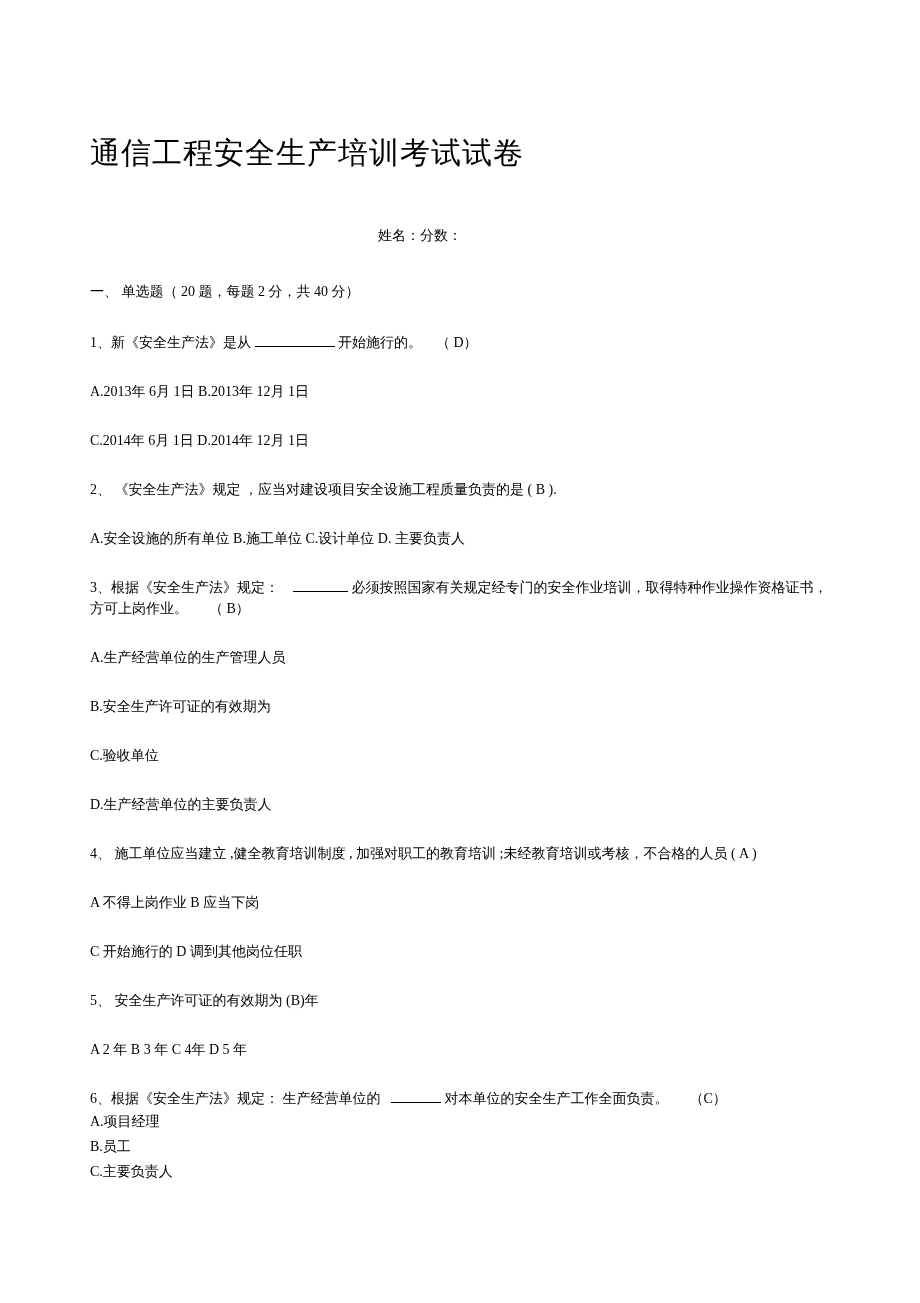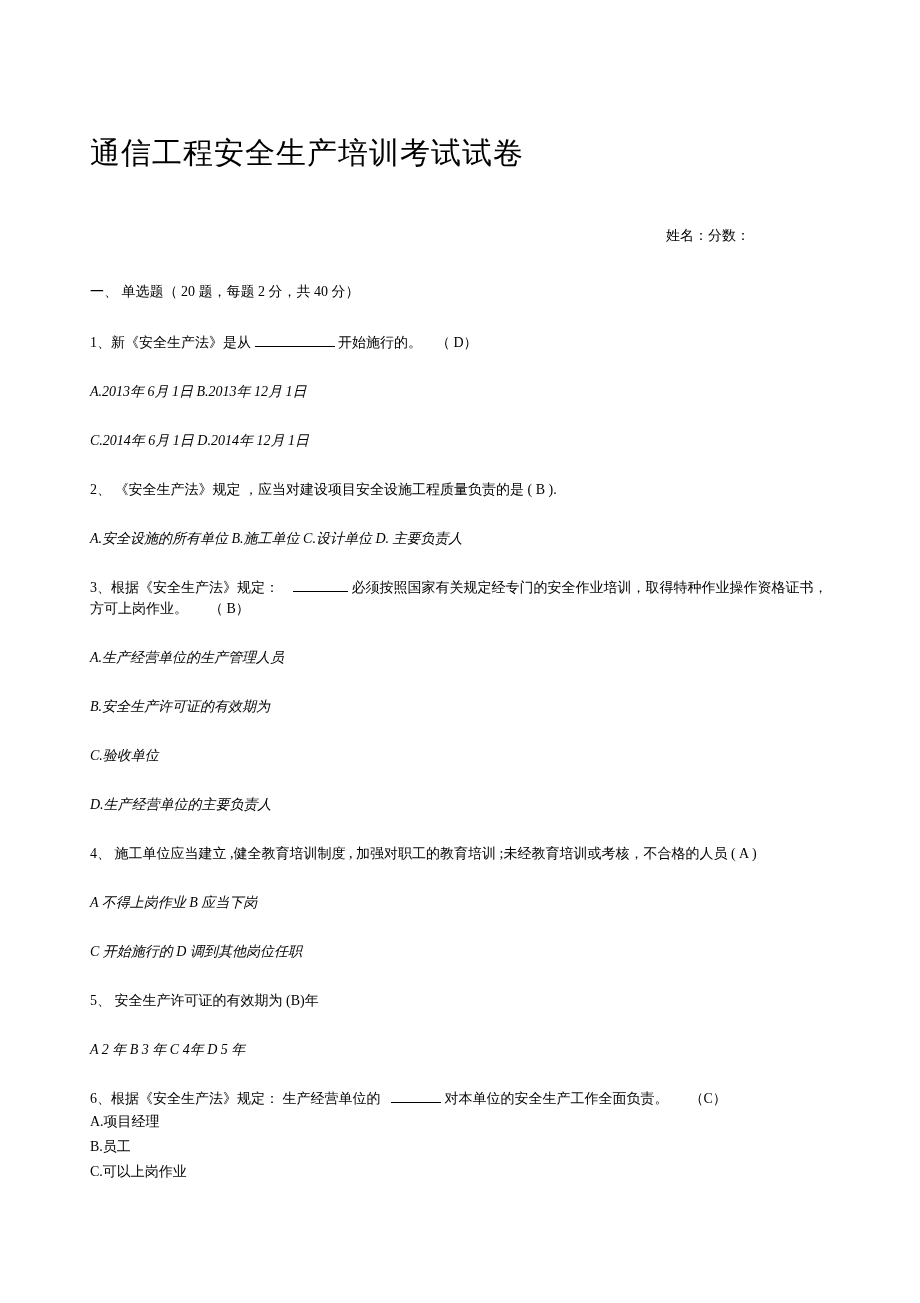--- a/index.html
+++ b/index.html
@@ -19,41 +19,40 @@
     }
     .title {
       text-align: left;
       font-size: 30px;
       font-weight: normal;
       margin-bottom: 50px;
       letter-spacing: 1px;
     }
     .header-row {
       display: flex;
-      justify-content: flex-end;
+      justify-content: center;
       margin-bottom: 35px;
       padding-right: 80px;
     }
     .section-header {
       margin-bottom: 30px;
     }
     .question-block {
       margin-bottom: 28px;
       margin-top: 12px;
     }
     .blank {
       display: inline-block;
       border-bottom: 1px solid #000;
       min-width: 60px;
       height: 14px;
       vertical-align: baseline;
     }
     .option-line {
       margin-bottom: 28px;
-      font-style: italic;
     }
     .q6-options {
       line-height: 1.8;
     }
   </style>
 </head>
 <body>
 
 <h1 class="title">通信工程安全生产培训考试试卷</h1>
 
@@ -103,14 +102,14 @@
   <span>6、根据《安全生产法》规定：       生产经营单位的</span>
   &nbsp;
   <span class="blank" style="min-width:50px"></span>
   <span>对本单位的安全生产工作全面负责。</span>
   &nbsp;&nbsp;&nbsp;&nbsp;
   <span>（C）</span>
 </div>
 <div class="q6-options">
   <div>A.项目经理</div>
   <div>B.员工</div>
-  <div>C.可以上岗作业</div>
+  <div>C.主要负责人</div>
 </div>
 
 </body></html>

